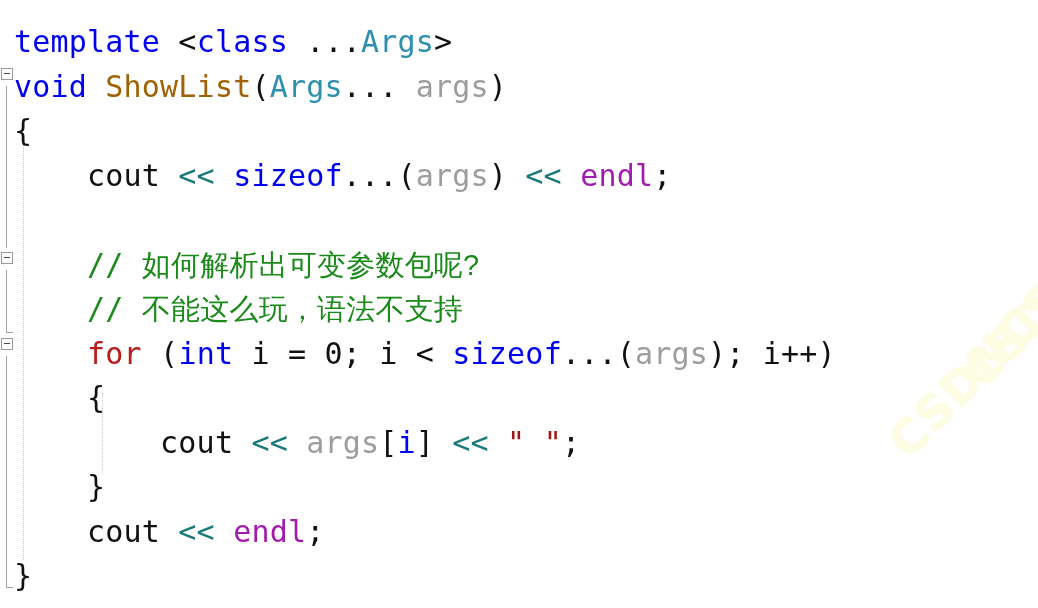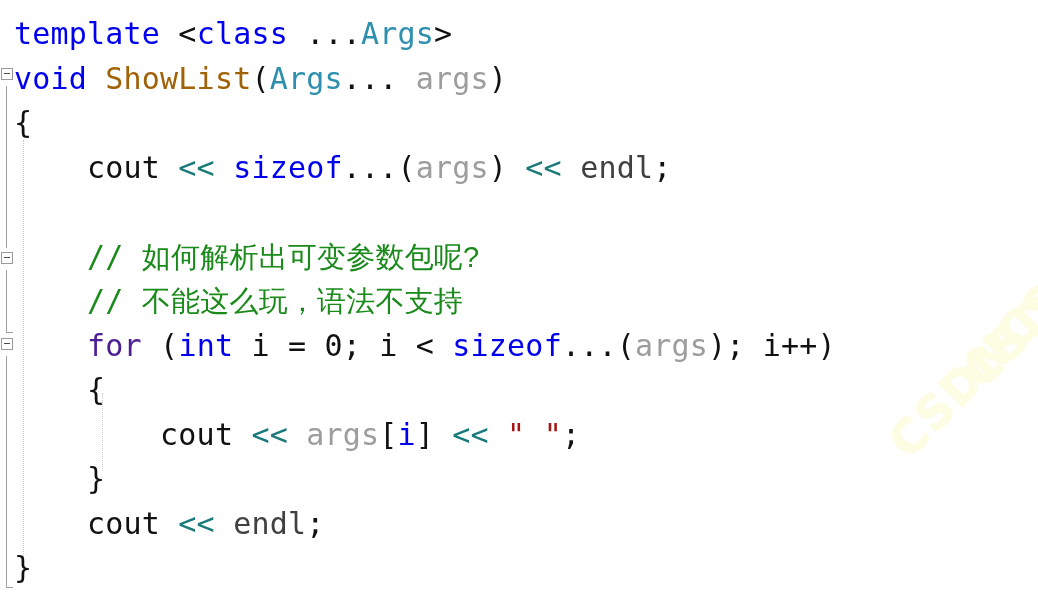--- a/index.html
+++ b/index.html
@@ -103,30 +103,30 @@
   
   .code {
     position: absolute;
     left: 0;
     top: 0;
     z-index: 4;
     font-size: 30px;
     line-height: 44.5px;
     white-space: pre;
     padding-left: 14px;
-    padding-top: 12px;
+    padding-top: 20px;
     letter-spacing: 0.2px;
   }
   .line { height: 44.5px; }
 
   .tok-kw      { color: #0000ee; }
-  .tok-ctrl    { color: #4c1d95; }
+  .tok-ctrl    { color: #b91c1c; }
   .tok-type    { color: #2e8fae; }
   .tok-fn      { color: #a16207; }
-  .tok-obj     { color: #404040; }
+  .tok-obj     { color: #a21caf; }
   .tok-param   { color: #9d9d9d; }
   .tok-op      { color: #1a7a7a; }
   .tok-plain   { color: #111111; }
   .tok-comment { color: #1a8a1a; }
   .tok-string  { color: #a31515; }
   .tok-num     { color: #111111; }
 
   .cjk {
     font-family: Liberation Sans, sans-serif;
     font-size: 29px;

